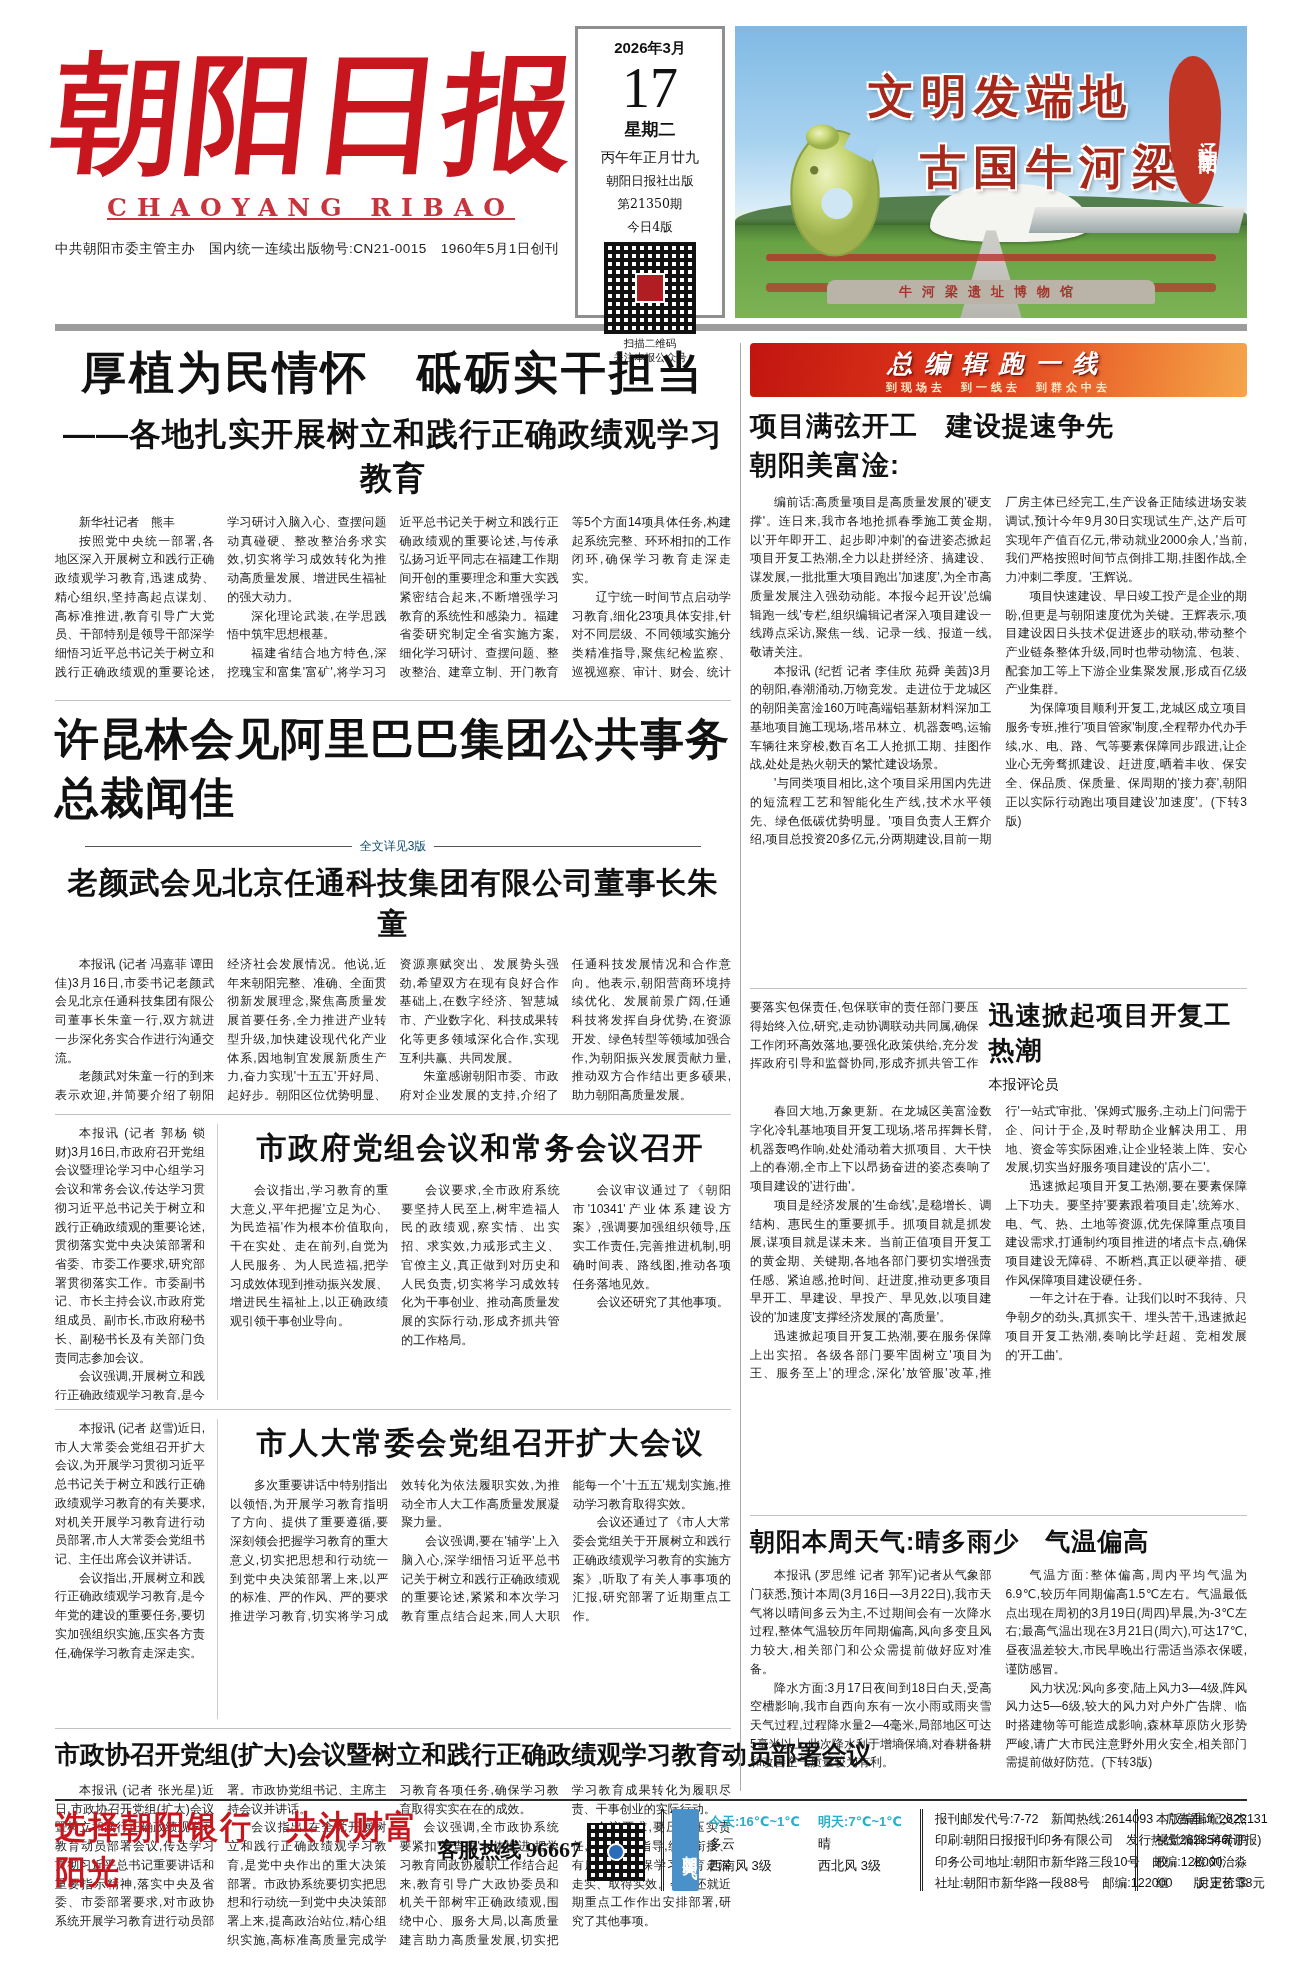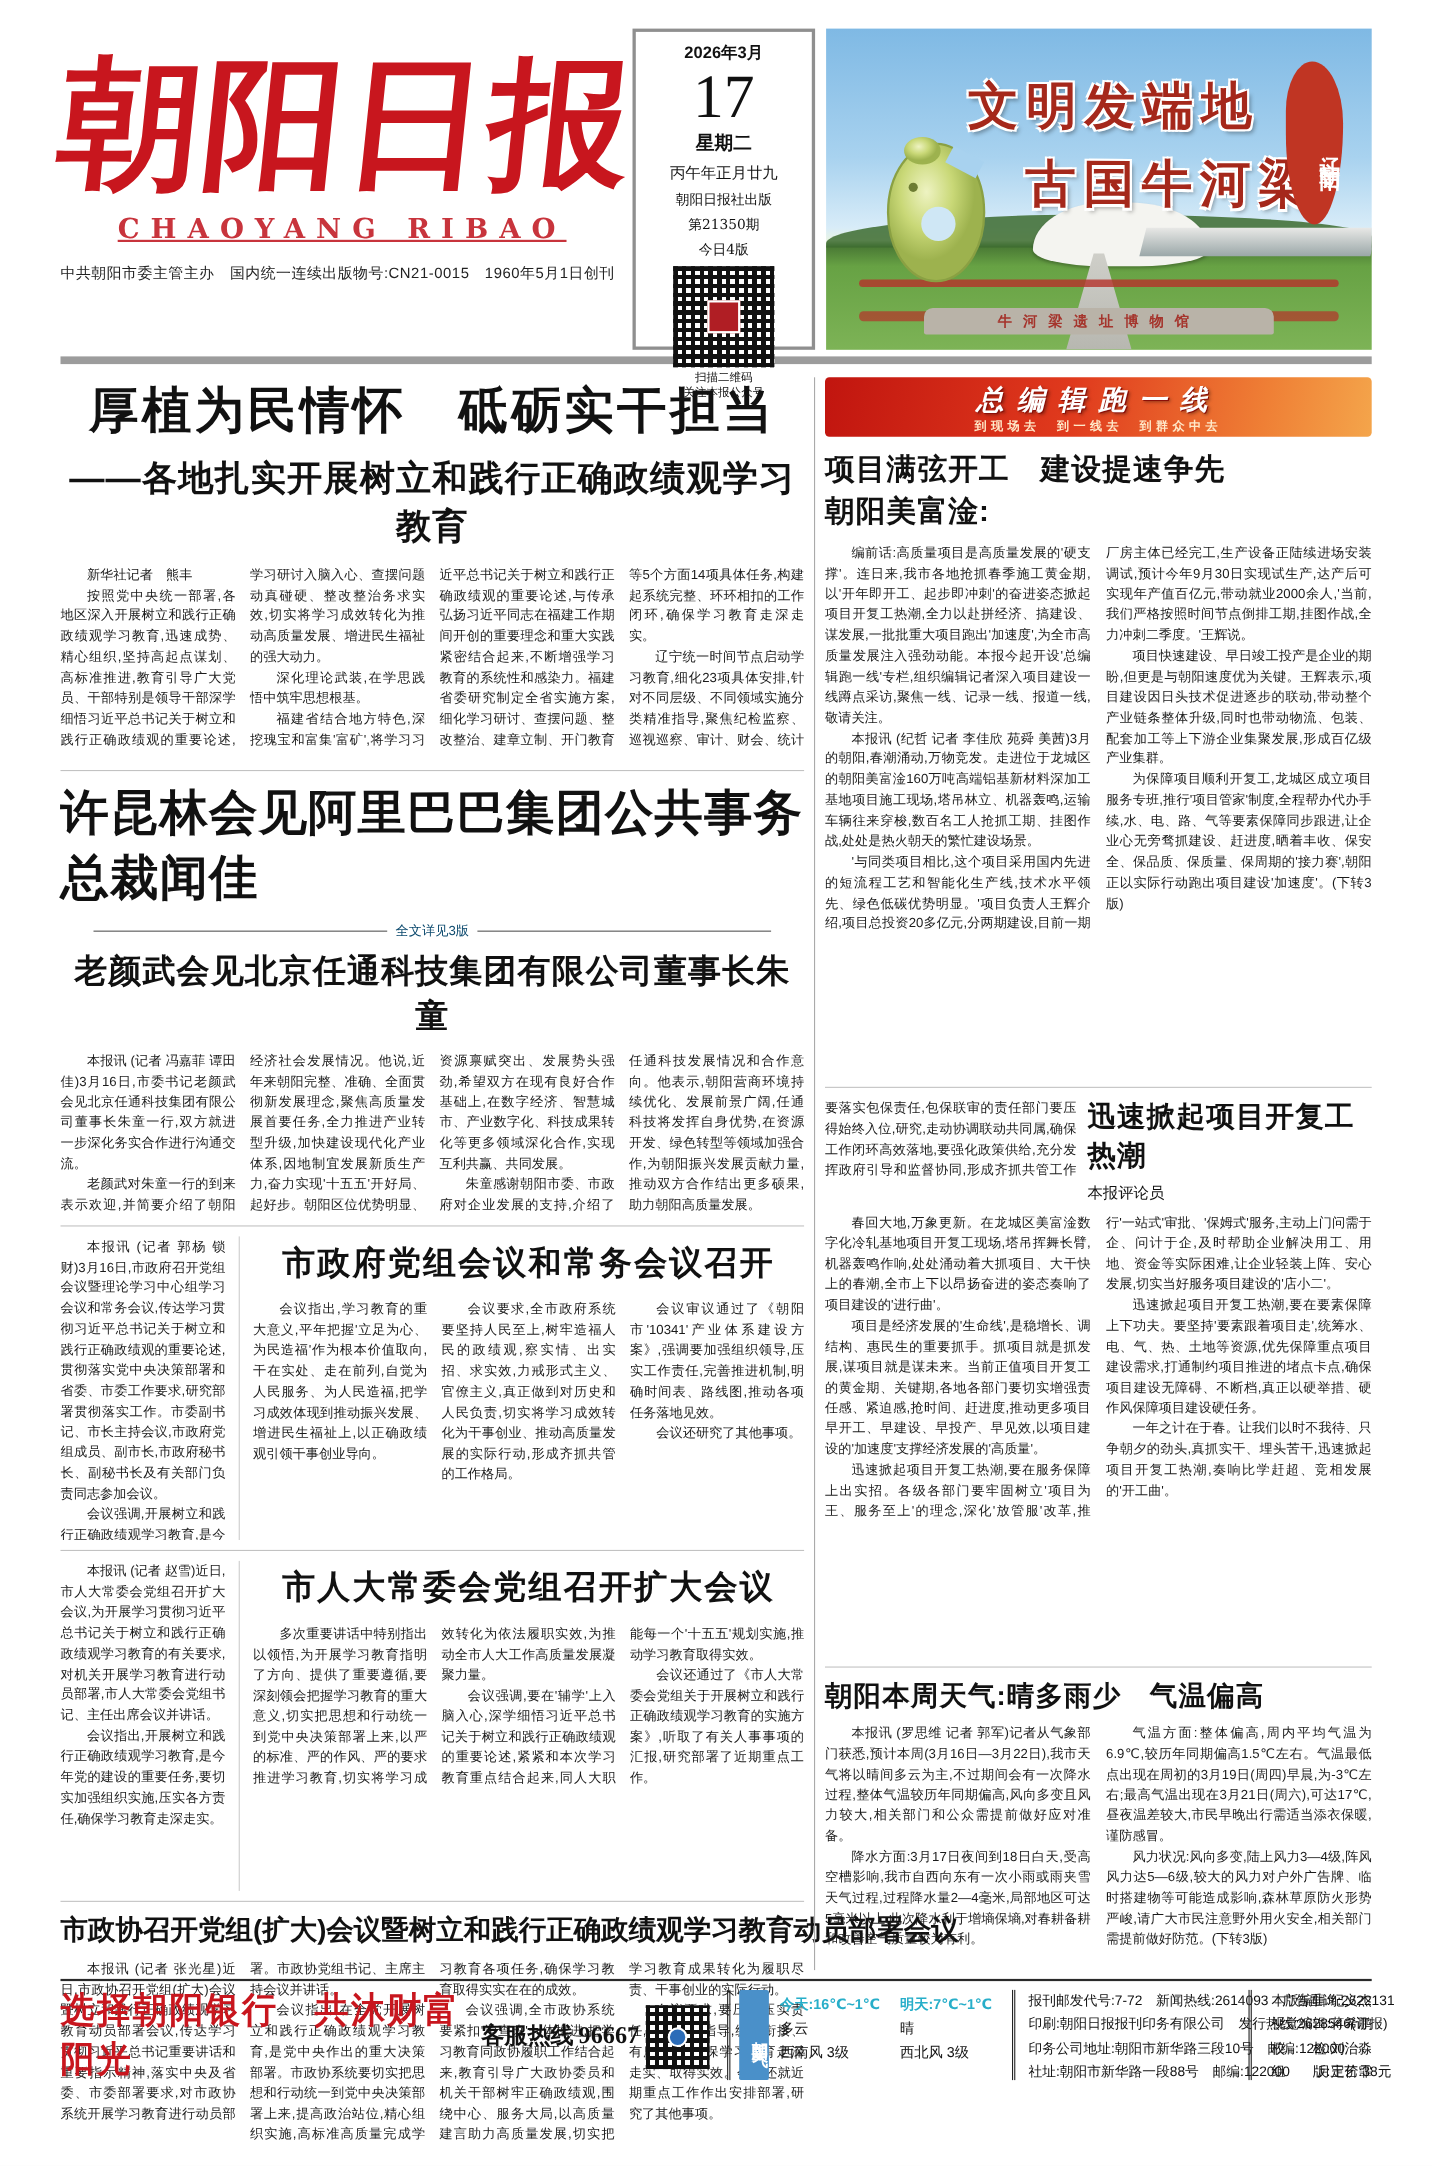--- a/index.html
+++ b/index.html
@@ -9,21 +9,21 @@
 
   
   .masthead-row { display:flex; height:292px; }
   .masthead-block { width:512px; position:relative; }
   .masthead-cn { font-family:"DejaVu Serif","Liberation Serif",serif; color:#c8161e; font-weight:900;
                  font-size:128px; line-height:1.35; letter-spacing:2px; transform:skewX(-6deg);
                  white-space:nowrap; text-align:center; }
   .masthead-en { font-family:"DejaVu Serif","Liberation Serif",serif; color:#c8343c; font-weight:700;
                  font-size:25px; letter-spacing:10px; text-align:center; margin-top:-6px;text-decoration:underline; }
   .org-line { font-size:13.5px; color:#222; margin-top:18px; letter-spacing:0.5px; }
-  .datebox { width:166px; border:3px solid #8f8f8f; margin-left:8px; padding:10px 4px 4px;
+  .datebox { width:150px; border:3px solid #8f8f8f; margin-left:8px; padding:10px 4px 4px;
              text-align:center; flex-shrink:0; }
   .datebox .ym { font-size:15px; font-weight:600; }
   .datebox .day { font-size:56px; font-family:"Liberation Serif","DejaVu Serif",serif; line-height:1.0; margin-top:2px;}
   .datebox .wd { font-size:17px; font-weight:700; margin-top:2px;}
   .datebox .lunar { font-size:14px; margin-top:8px; }
   .datebox .pub, .datebox .issue, .datebox .pages { font-size:12.5px; margin-top:6px; font-family:"DejaVu Serif",serif;}
   .datebox .qr { width:92px; height:92px; margin:6px auto 2px; position:relative; }
   .datebox .qrcap { font-size:10.5px; line-height:1.35; }
   .photo-banner { flex:1; margin-left:10px; position:relative; overflow:hidden;
       background:linear-gradient(180deg,#7fb9e4 0%,#a8d2ef 40%,#d8ecf8 62%,#e9f4e4 66%,

